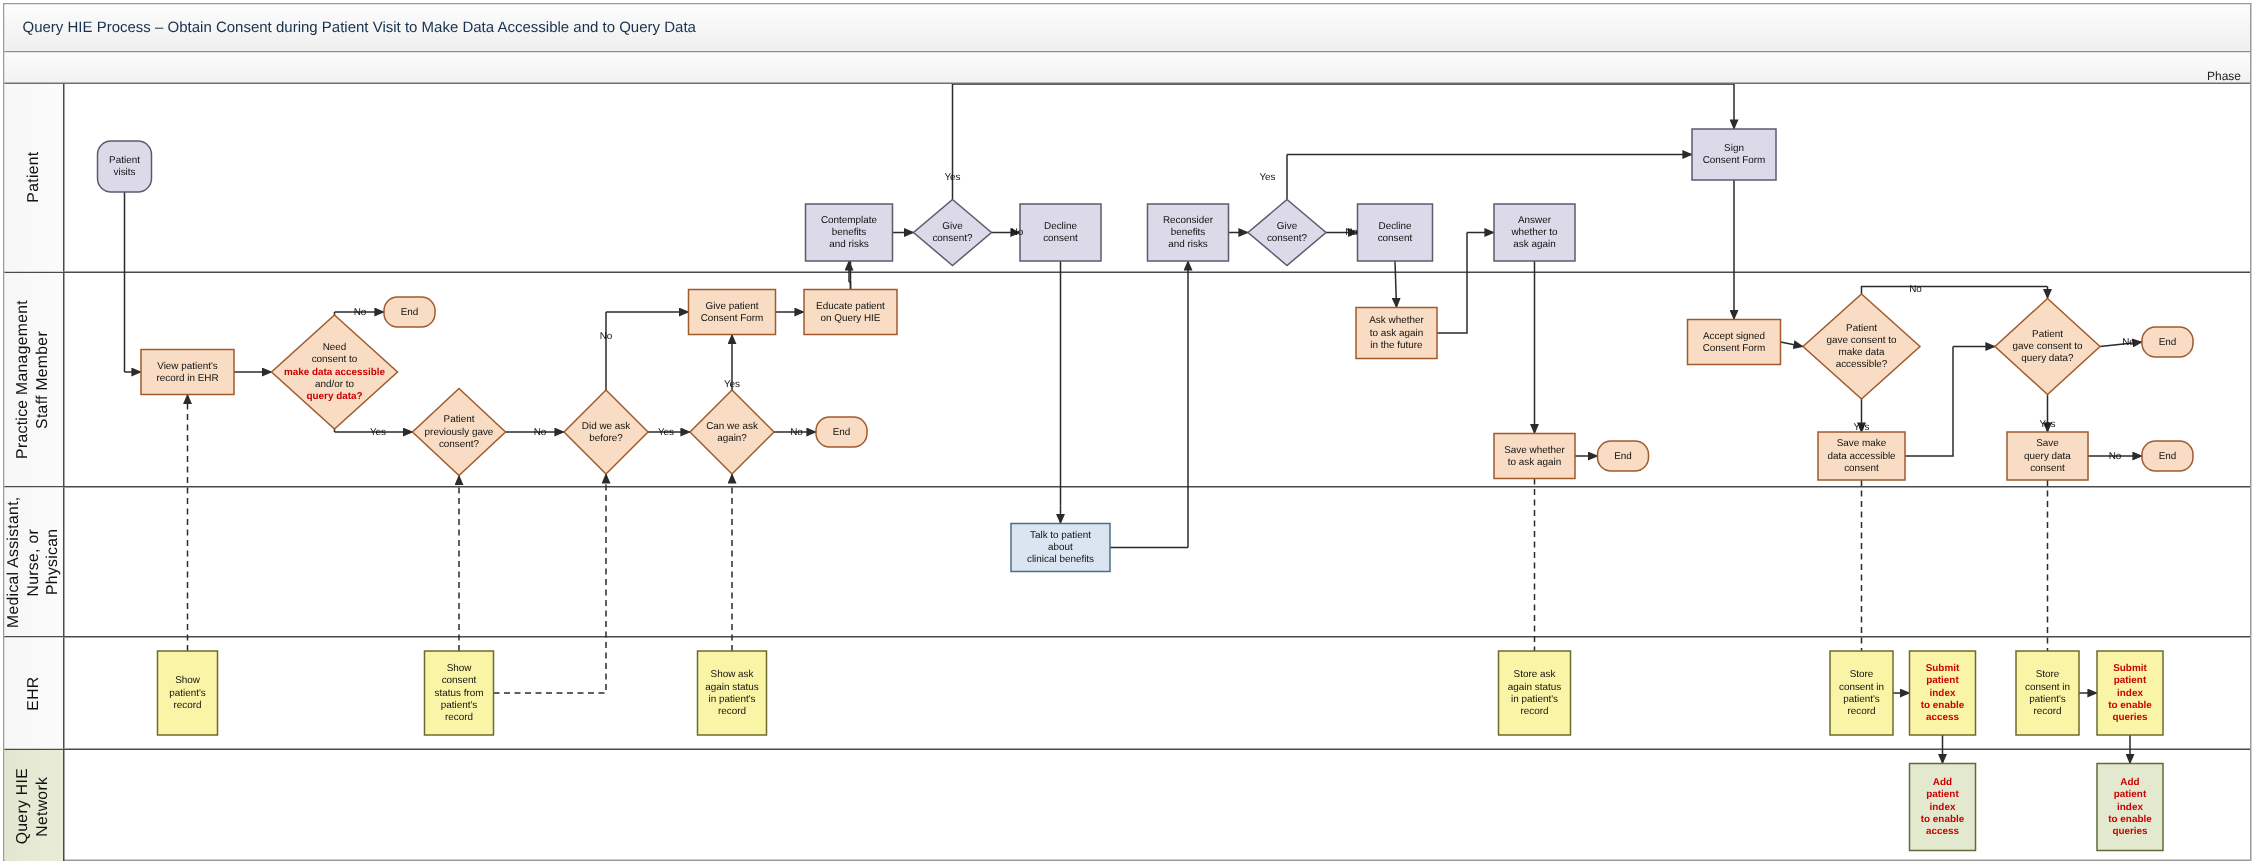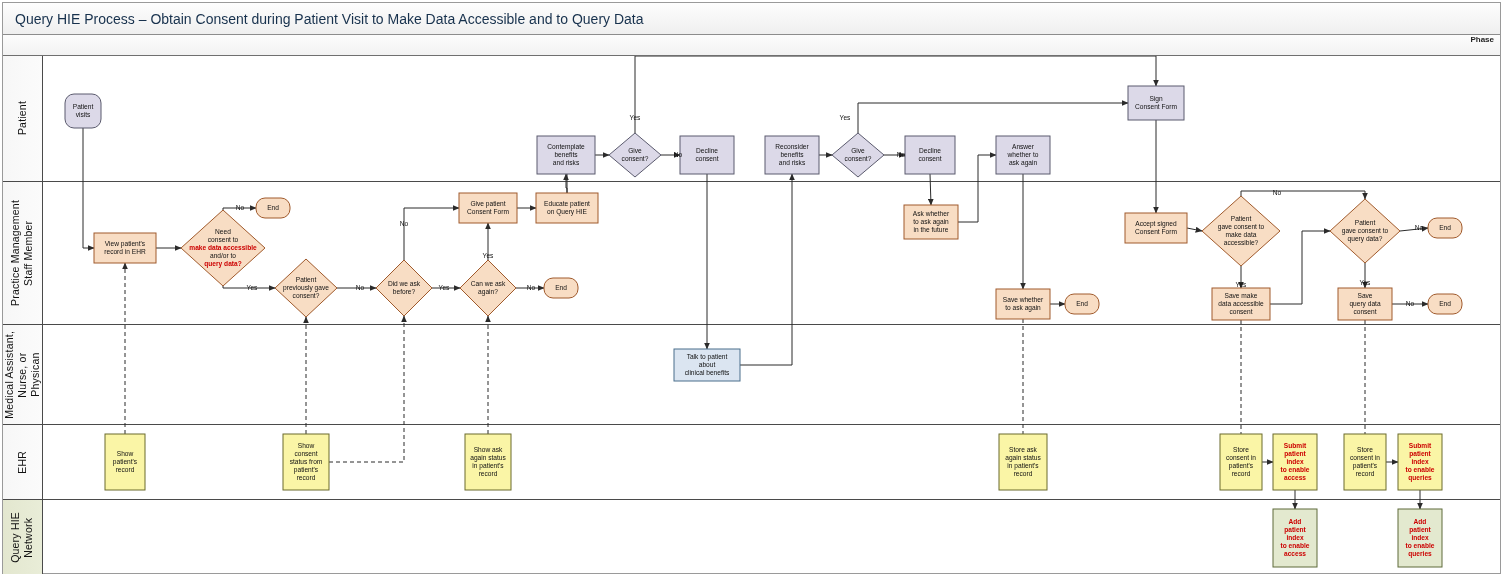--- a/index.html
+++ b/index.html
@@ -1,24 +1,24 @@
 <!DOCTYPE html>
 <html><head>
 <meta charset="utf-8">
 <style>
   html,body{margin:0;padding:0;background:#fff;}
   body{font-family:"Liberation Sans",sans-serif;}
   #canvas{position:relative;width:1505px;height:578px;overflow:hidden;background:#ffffff;}
   .outer{position:absolute;left:2px;top:2px;width:1499px;height:572px;border:1px solid #9a9a9a;box-sizing:border-box;background:#fff;}
   .titlebar{position:absolute;left:3px;top:3px;width:1497px;height:32px;
     background:linear-gradient(to bottom,#fdfdfd,#efefef);border-bottom:1px solid #8c8c8c;box-sizing:border-box;
-    display:flex;align-items:center;padding-left:12px;font-size:14px;color:#17314d;}
+    display:flex;align-items:center;padding-left:12px;font-size:10px;color:#17314d;}
   .phasebar{position:absolute;left:3px;top:35px;width:1497px;height:21px;
     background:linear-gradient(to bottom,#fcfcfc,#f2f2f2);border-bottom:1px solid #6f6f6f;box-sizing:border-box;
-    display:flex;align-items:flex-start;justify-content:flex-end;padding-right:6px;font-size:8px;color:#222;font-weight:bold;}
+    display:flex;align-items:flex-end;justify-content:flex-end;padding-right:6px;font-size:8px;color:#222;}
   .lane{position:absolute;left:3px;box-sizing:border-box;border-bottom:1px solid #4a4a4a;}
   .lane.last{border-bottom:none;}
   .lane-head{position:absolute;left:0;top:0;width:40px;height:100%;
     background:linear-gradient(to right,#f7f7f7,#fbfbfb);border-right:1px solid #4a4a4a;box-sizing:border-box;
     display:flex;align-items:center;justify-content:center;}
   .lane-head.green{background:linear-gradient(to right,#e3e7cf,#e9edd8);}
   .lane-head span{writing-mode:vertical-rl;transform:rotate(180deg);font-size:10.5px;color:#111;text-align:center;line-height:1.25;letter-spacing:.2px;}
   #flow{position:absolute;left:3px;top:56px;}
   svg text{font-family:"Liberation Sans",sans-serif;}
   .nlab{font-size:6.6px;fill:#111;text-anchor:middle;dominant-baseline:middle;}

